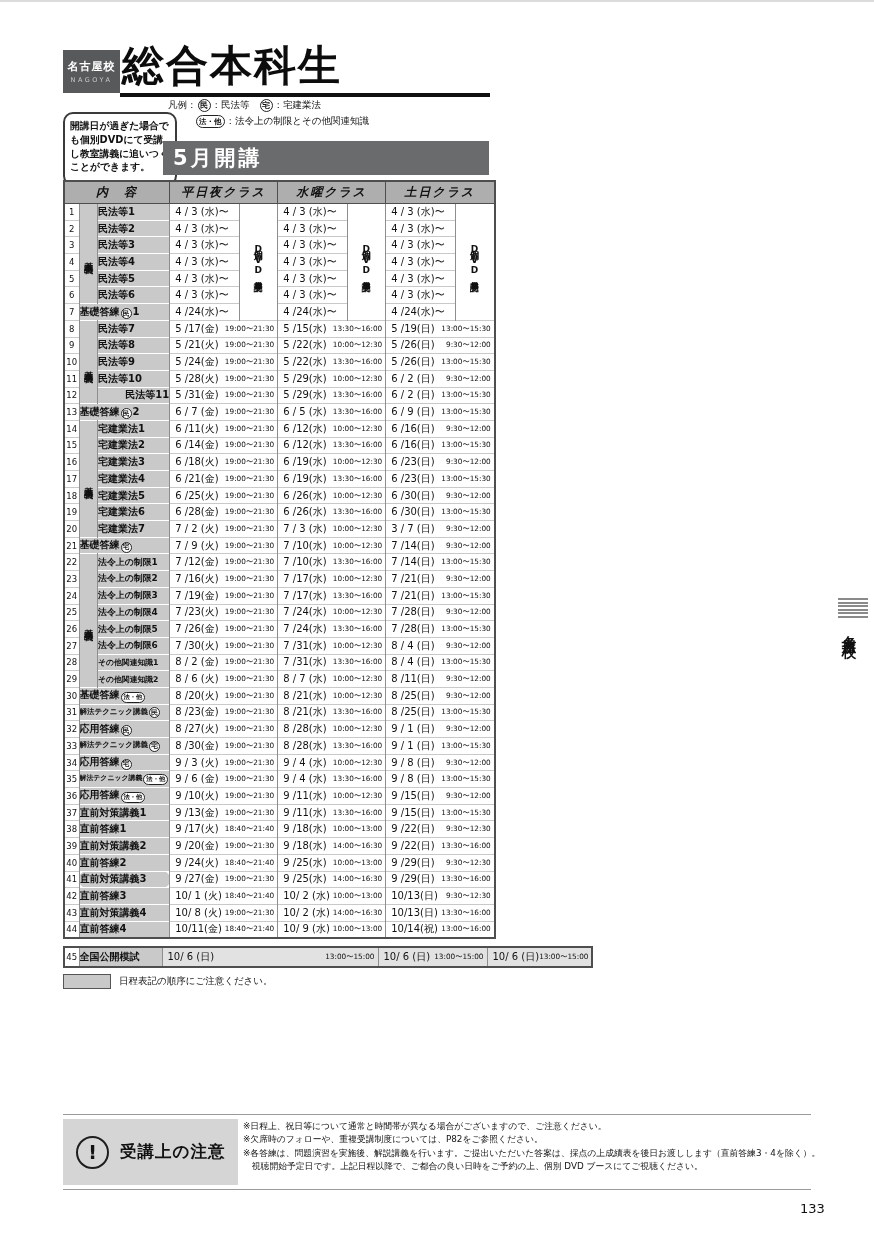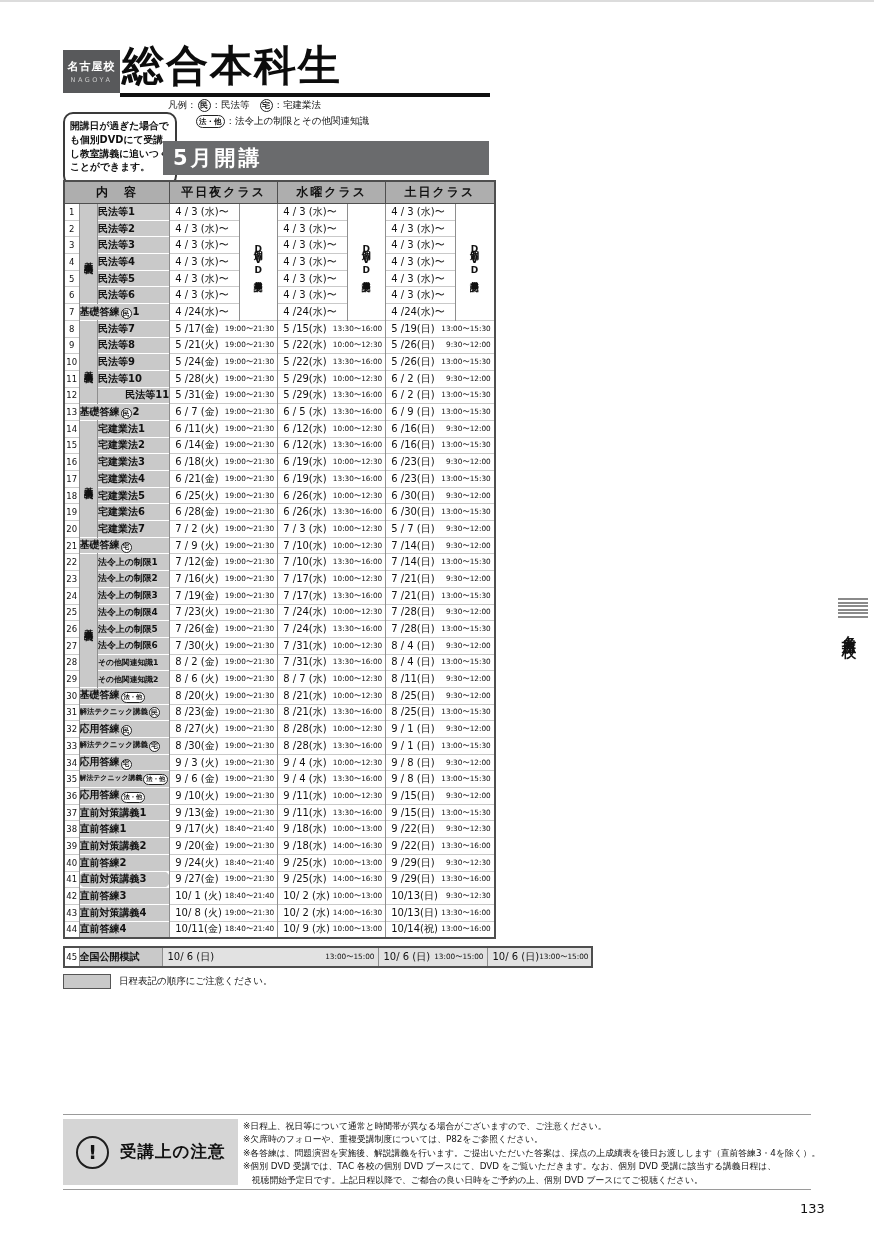--- a/index.html
+++ b/index.html
@@ -33,21 +33,21 @@
 
   .section-bar { left:163px; top:141px; width:326px; height:34px; background:#6a6b6d;
                  color:#fff; font-size:21px; font-weight:bold; line-height:34px;
                  padding-left:10px; letter-spacing:3px; box-sizing:border-box; }
 
   
   .schedule { left:63px; top:180px; }
   .final { left:63px; top:946px; }
   table.schedule-tbl { border-collapse:collapse; table-layout:fixed; border:2px solid #4e4e4e; }
   table.schedule-tbl th { background:#aeaeae; font-size:12px; font-weight:bold; height:21px;
-       border:1px solid #4e4e4e; letter-spacing:2px; padding:0; }
+       border:1px solid #4e4e4e; letter-spacing:2px; padding:0;font-style:italic; }
   table.schedule-tbl td { border-left:1px solid #8e8e8e; border-right:1px solid #8e8e8e;
        padding:0; box-sizing:border-box; overflow:hidden; }
   tr.srow { height:16.7px; }
   td.cell-no { font-size:8.5px; text-align:center; background:#fff; border-top:1px solid #c9c9c9; }
   td.cell-group { background:#c9c9c9; border-top:1px solid #fff; text-align:center; vertical-align:middle; }
   .vtext { writing-mode:vertical-rl; text-orientation:upright; font-size:9px; font-weight:bold; letter-spacing:1px; }
   td.cell-name { background:#c9c9c9; border-top:1px solid #fff; font-weight:bold;
        padding-left:3px; white-space:nowrap; vertical-align:middle; }
   td.cell-name .mark { width:11px; height:11px; font-size:7px; margin:0 1px; vertical-align:-1px; }
   td.cell-name .mark.pill { width:auto; min-width:20px; font-size:6.3px; }
@@ -548,21 +548,21 @@
             </div>
           </td>
           <td class="cell-date" colspan="2">
             <div class="dt-flex">
               <span class="dd">7 / 3 (水)</span>
               <span class="tt">10:00〜12:30</span>
             </div>
           </td>
           <td class="cell-date" colspan="2">
             <div class="dt-flex">
-              <span class="dd">5 / 7 (日)</span>
+              <span class="dd">3 / 7 (日)</span>
               <span class="tt">9:30〜12:00</span>
             </div>
           </td>
         </tr>
         <tr class="srow">
           <td class="cell-no">21</td>
           <td class="cell-name" colspan="2" style="font-size: 10px;"><span>基礎答練</span><span class="mark" style="display: inline-flex;">宅</span></td>
           <td class="cell-date" colspan="2">
             <div class="dt-flex">
               <span class="dd">7 / 9 (火)</span>
@@ -1147,18 +1147,17 @@
 
 <div class="abs rule-top"></div>
 <div class="abs caution-box">
   <span class="bang">!</span>
   <span class="caution-title">受講上の注意</span>
 </div>
 <div class="abs caution-notes">
   <div>※日程上、祝日等について通常と時間帯が異なる場合がございますので、ご注意ください。</div>
   <div>※欠席時のフォローや、重複受講制度については、P82をご参照ください。</div>
   <div>※各答練は、問題演習を実施後、解説講義を行います。ご提出いただいた答案は、採点の上成績表を後日お渡しします（直前答練3・4を除く）。</div>
-  <div>※個別 DVD 受講では、TAC 各校の個別 DVD ブースにて、DVD をご覧いただきます。なお、個別 DVD 受講に該当する講義日程は、</div>
   <div>　視聴開始予定日です。上記日程以降で、ご都合の良い日時をご予約の上、個別 DVD ブースにてご視聴ください。</div>
 </div>
 <div class="abs rule-bottom"></div>
 
 <div class="abs page-num">133</div>
 
 </body></html>

